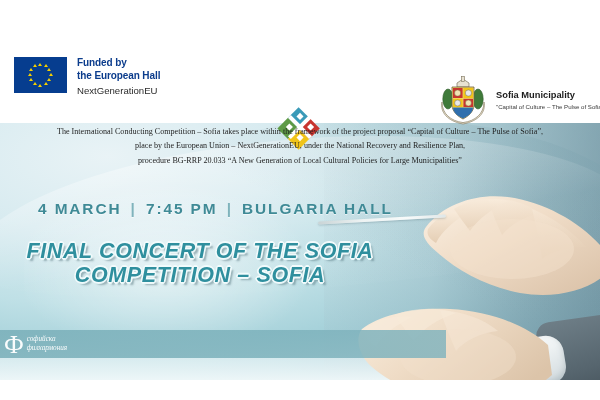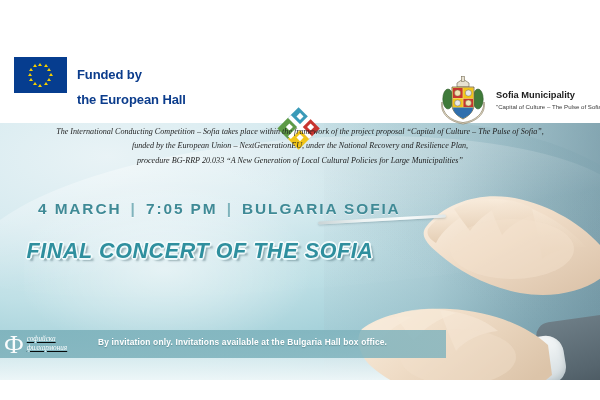--- a/index.html
+++ b/index.html
@@ -21,22 +21,22 @@
     width:53px;height:36px;background:#063d8f;position:relative;flex:none;
     border:0;
   }
   .eu-star{
     position:absolute;width:0;height:0;
     border-left:2.1px solid transparent;border-right:2.1px solid transparent;
     border-bottom:3.6px solid #f6d000;
   }
   .eu-text{margin-left:10px;padding-top:0px;}
   .eu-l1,.eu-l2{
-    color:#0b3c8c;font-weight:bold;font-size:13px;line-height:12.6px;
-    letter-spacing:-0.1px;white-space:nowrap;margin-top:12px;
+    color:#0b3c8c;font-weight:bold;font-size:10px;line-height:12.6px;
+    letter-spacing:-0.1px;white-space:nowrap;
   }
   .eu-l3{
     color:#2b2b2b;font-size:9.6px;line-height:13px;margin-top:2px;
     white-space:nowrap;font-weight:normal;
   }
   
   .diamond-logo{
     position:absolute;left:283px;top:91px;width:34px;height:34px;
   }
   .dm{position:absolute;width:15px;height:15px;}
@@ -91,21 +91,21 @@
     background:radial-gradient(60% 60% at 40% 50%, rgba(255,255,255,0.50), rgba(255,255,255,0) 72%);
   }
   .banner-botfade{
     position:absolute;left:0;bottom:0;width:100%;height:48px;
     background:linear-gradient(180deg, rgba(255,255,255,0) 0%, rgba(236,246,248,0.72) 55%, rgba(244,250,251,0.92) 100%);
   }
   
   .framework{
     position:absolute;left:0;top:125px;width:600px;z-index:7;
     text-align:center;color:#1e1e1e;
-    font-family:"Liberation Serif",serif;font-size:8.1px;line-height:14.4px;font-style:italic;
+    font-family:"Liberation Serif",serif;font-size:8.1px;line-height:14.4px;
   }
   .framework div{white-space:nowrap;}
   
   .dateline{
     position:absolute;left:38px;top:200px;z-index:7;
     color:#3f8a96;font-weight:bold;font-size:15.4px;letter-spacing:1.9px;
     white-space:nowrap;
     text-shadow:0 1px 0 rgba(255,255,255,0.55);
   }
   .dateline .sep{color:#7fb3bc;font-weight:bold;padding:0 3px;}
@@ -138,21 +138,21 @@
   }
   
   .phil{
     position:absolute;left:4px;top:327px;width:88px;height:34px;z-index:9;
     display:flex;align-items:center;
   }
   .phil-mono{
     font-family:"Liberation Serif",serif;font-size:25px;color:#ffffff;
     line-height:1;margin-right:3px;opacity:.96;
   }
-  .phil-words{display:flex;flex-direction:column;text-decoration:underline;}
+  .phil-words{display:flex;flex-direction:column;}
   .phil-w{
     font-family:"Liberation Serif",serif;font-style:italic;
     color:#ffffff;font-size:7.2px;line-height:9px;white-space:nowrap;opacity:.95;
   }
   
   .art{position:absolute;left:0;top:19px;width:600px;height:361px;z-index:5;pointer-events:none;overflow:hidden;}
   .baton{
     position:absolute;left:318px;top:199px;width:128px;height:3px;
     background:linear-gradient(90deg,#c9d4d6 0%, #eef3f3 35%, #f7fafa 70%, #dfe7e8 100%);
     transform:rotate(-3.2deg);border-radius:2px;
@@ -248,20 +248,21 @@
           <div class="eu-star" style="left: 24.4px; top: 26.7px;"></div>
           <div class="eu-star" style="left: 19.15px; top: 25.2933px;"></div>
           <div class="eu-star" style="left: 15.3067px; top: 21.45px;"></div>
           <div class="eu-star" style="left: 13.9px; top: 16.2px;"></div>
           <div class="eu-star" style="left: 15.3067px; top: 10.95px;"></div>
           <div class="eu-star" style="left: 19.15px; top: 7.10673px;"></div>
         </div>
       <div class="eu-text">
         <div class="eu-l1">Funded by</div>
         <div class="eu-l2">the European Hall</div>
+        <div class="eu-l3">NextGenerationEU</div>
       </div>
     </div>
 
     <div class="diamond-logo">
       <div class="dm-wrap">
         <div class="dm dm-tl"></div>
           <div class="dm dm-tr"></div>
         <div class="dm dm-bl"></div>
           <div class="dm dm-br"></div>
         <div class="dm-hole" style="left:13px;top:0px;width:4px;height:30px;"></div>
@@ -295,38 +296,38 @@
       </div>
       <div class="sofia-text">
         <div class="sofia-name">Sofia Municipality</div>
         <div class="sofia-tag">"Capital of Culture – The Pulse of Sofia"</div>
       </div>
     </div>
   </div>
 
   <div class="framework">
     <div>The International Conducting Competition – Sofia takes place within the framework of the project proposal “Capital of Culture – The Pulse of Sofia”,</div>
-    <div>funded by the European Union – NextGenerationEU, under the National Recovery and Resilience Plan,</div>
+    <div>place by the European Union – NextGenerationEU, under the National Recovery and Resilience Plan,</div>
     <div>procedure BG-RRP 20.033 “A New Generation of Local Cultural Policies for Large Municipalities”</div>
   </div>
 
   <div class="dateline">
     <span>4 MARCH</span>
     <span class="sep">|</span>
-    <span>7:05 PM</span>
+    <span>7:45 PM</span>
     <span class="sep">|</span>
-    <span>BULGARIA SOFIA</span>
+    <span>BULGARIA HALL</span>
   </div>
 
   <div class="title">
     <div>FINAL CONCERT OF THE SOFIA</div>
+    <div>COMPETITION – SOFIA</div>
   </div>
 
   <div class="notebar"></div>
-  <div class="notebar-txt">By invitation only. Invitations available at the Bulgaria Hall box office.</div>
 
   <div class="phil">
     <div class="phil-mono">Ф</div>
     <div class="phil-words">
       <div class="phil-w">софийска</div>
       <div class="phil-w">филхармония</div>
     </div>
   </div>
 
 </div>

